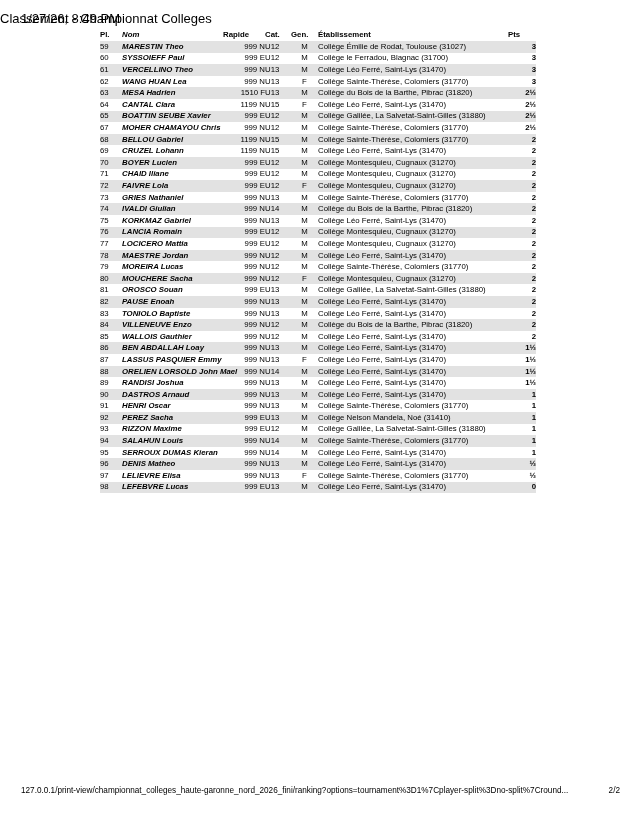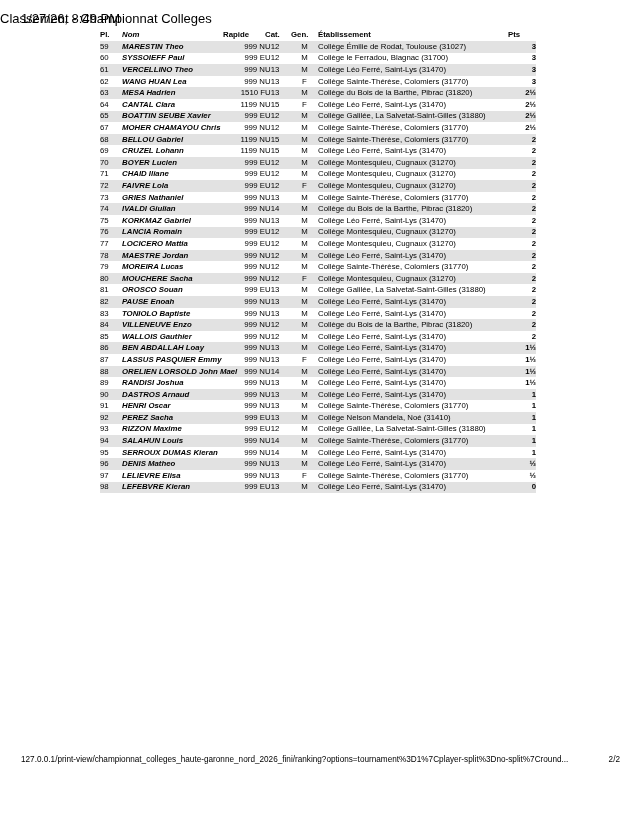--- a/index.html
+++ b/index.html
@@ -42,21 +42,21 @@
   
   .c0 { padding-left: 4px; margin-left: 38px; }
   .c1 { padding-left: 2px; font-weight: bold; font-style: italic; }
   .c2 { text-align: right; }
   .c3 { padding-left: 8px; }
   .c4 { text-align: center; }
   .c5 { padding-left: 3px; }
   .c6 { text-align: right; padding-right: 4px; font-weight: bold; }
   
   .print-footer {
-    position: absolute; left: 21px; right: 20px; top: 754px;
+    position: absolute; left: 21px; right: 20px; top: 785px;
     font-size: 8.2px; line-height: 11px;
     display: flex; justify-content: space-between; align-items: center;
   }
   .print-footer .url {
     max-width: 580px; overflow: hidden; white-space: nowrap;
   }
 </style>
 </head>
 <body>
 
@@ -426,21 +426,21 @@
           <td class="c0">97</td>
           <td class="c1">LELIEVRE Elisa</td>
           <td class="c2">999 N</td>
           <td class="c3">U13</td>
           <td class="c4">F</td>
           <td class="c5">Collège Sainte-Thérèse, Colomiers (31770)</td>
           <td class="c6">½</td>
         </tr>
         <tr>
           <td class="c0">98</td>
-          <td class="c1">LEFEBVRE Kieran</td>
+          <td class="c1">LEFEBVRE Lucas</td>
           <td class="c2">999 E</td>
           <td class="c3">U13</td>
           <td class="c4">M</td>
           <td class="c5">Collège Léo Ferré, Saint-Lys (31470)</td>
           <td class="c6">0</td>
         </tr>
       </tbody>
   </table>
 
   <div class="print-footer">

